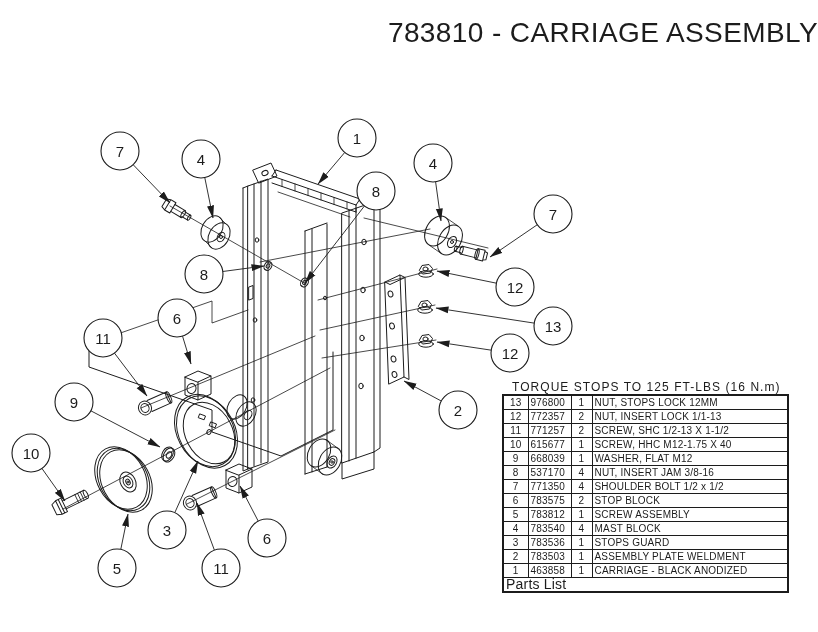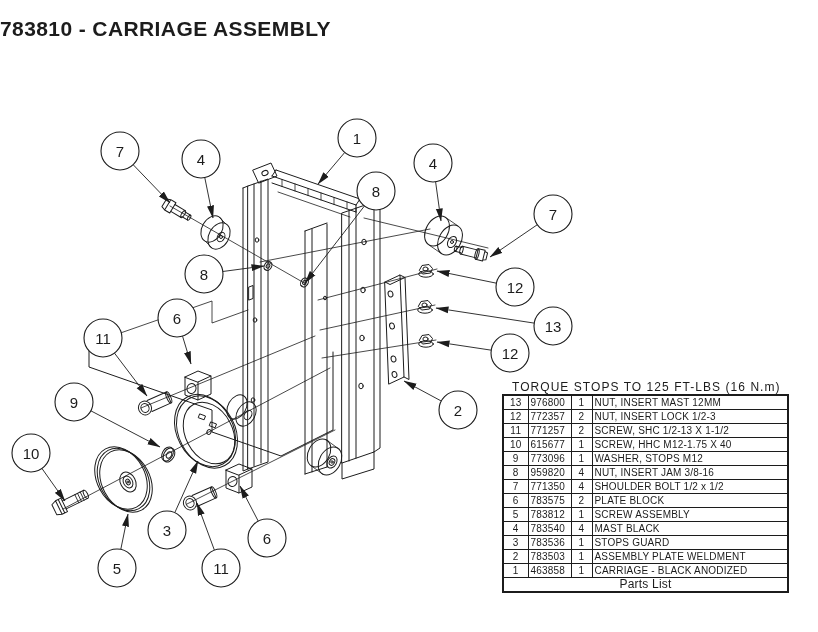--- a/index.html
+++ b/index.html
@@ -1,34 +1,34 @@
 <!DOCTYPE html>
 <html><head>
 <meta charset="utf-8">
 <style>
   html,body{margin:0;padding:0;background:#fff;}
   .page{position:relative;width:818px;height:632px;background:#ffffff;overflow:hidden;
         font-family:"Liberation Sans",sans-serif;color:#1c1c1c;}
-  .title{position:absolute;top:17px;left:0;width:100%;text-align:left;
-         font-size:21px;font-weight:bold;letter-spacing:.4px;}
+  .title{position:absolute;top:17px;left:0;width:100%;text-align:right;
+         font-size:28px;font-weight:normal;letter-spacing:.4px;}
   svg.diagram{position:absolute;left:0;top:0;}
   .art{fill:none;stroke:#1c1c1c;stroke-width:1;stroke-linejoin:round;stroke-linecap:round;}
   .thin{stroke-width:.8;}
   .leader{stroke:#1c1c1c;stroke-width:.9;fill:none;}
   .balloon{fill:#ffffff;stroke:#1c1c1c;stroke-width:1.1;}
   .balloon-num{font-size:15px;fill:#1c1c1c;text-anchor:middle;
                font-family:"Liberation Sans",sans-serif;}
   .torque{position:absolute;top:380px;left:512px;font-size:12px;letter-spacing:1.05px;
           white-space:nowrap;}
   table.parts{position:absolute;top:394px;left:502px;width:285px;border-collapse:collapse;
           table-layout:fixed;font-size:10px;border:2px solid #1c1c1c;}
   table.parts td{border:1px solid #1c1c1c;height:13px;line-height:13px;padding:0 2px;
           overflow:hidden;white-space:nowrap;letter-spacing:.2px;}
   td.c0,td.c2{text-align:center;}
-  td.caption{text-align:center;font-size:12px;letter-spacing:.8px;}
+  td.caption{text-align:left;font-size:14px;letter-spacing:.8px;}
 </style>
 </head>
 <body>
 
 <div class="page">
 
   <div class="title">783810 - CARRIAGE ASSEMBLY</div>
 
   <svg class="diagram" width="818" height="632" viewBox="0 0 818 632">
     <defs>
@@ -276,75 +276,75 @@
         <col style="width:25px">
         <col style="width:43px">
         <col style="width:21px">
         <col style="width:196px">
       </colgroup>
     <tbody>
         <tr>
           <td class="c0">13</td>
           <td class="c1">976800</td>
           <td class="c2">1</td>
-          <td class="c3">NUT, INSERT MAST 12MM</td>
+          <td class="c3">NUT, STOPS LOCK 12MM</td>
         </tr>
         <tr>
           <td class="c0">12</td>
           <td class="c1">772357</td>
           <td class="c2">2</td>
-          <td class="c3">NUT, INSERT LOCK 1/2-3</td>
+          <td class="c3">NUT, INSERT LOCK 1/1-13</td>
         </tr>
         <tr>
           <td class="c0">11</td>
           <td class="c1">771257</td>
           <td class="c2">2</td>
           <td class="c3">SCREW, SHC 1/2-13 X 1-1/2</td>
         </tr>
         <tr>
           <td class="c0">10</td>
           <td class="c1">615677</td>
           <td class="c2">1</td>
           <td class="c3">SCREW, HHC M12-1.75 X 40</td>
         </tr>
         <tr>
           <td class="c0">9</td>
-          <td class="c1">773096</td>
-          <td class="c2">1</td>
-          <td class="c3">WASHER, STOPS M12</td>
+          <td class="c1">668039</td>
+          <td class="c2">1</td>
+          <td class="c3">WASHER, FLAT M12</td>
         </tr>
         <tr>
           <td class="c0">8</td>
-          <td class="c1">959820</td>
+          <td class="c1">537170</td>
           <td class="c2">4</td>
           <td class="c3">NUT, INSERT JAM 3/8-16</td>
         </tr>
         <tr>
           <td class="c0">7</td>
           <td class="c1">771350</td>
           <td class="c2">4</td>
           <td class="c3">SHOULDER BOLT 1/2 x 1/2</td>
         </tr>
         <tr>
           <td class="c0">6</td>
           <td class="c1">783575</td>
           <td class="c2">2</td>
-          <td class="c3">PLATE BLOCK</td>
+          <td class="c3">STOP BLOCK</td>
         </tr>
         <tr>
           <td class="c0">5</td>
           <td class="c1">783812</td>
           <td class="c2">1</td>
           <td class="c3">SCREW ASSEMBLY</td>
         </tr>
         <tr>
           <td class="c0">4</td>
           <td class="c1">783540</td>
           <td class="c2">4</td>
-          <td class="c3">MAST BLACK</td>
+          <td class="c3">MAST BLOCK</td>
         </tr>
         <tr>
           <td class="c0">3</td>
           <td class="c1">783536</td>
           <td class="c2">1</td>
           <td class="c3">STOPS GUARD</td>
         </tr>
         <tr>
           <td class="c0">2</td>
           <td class="c1">783503</td>

